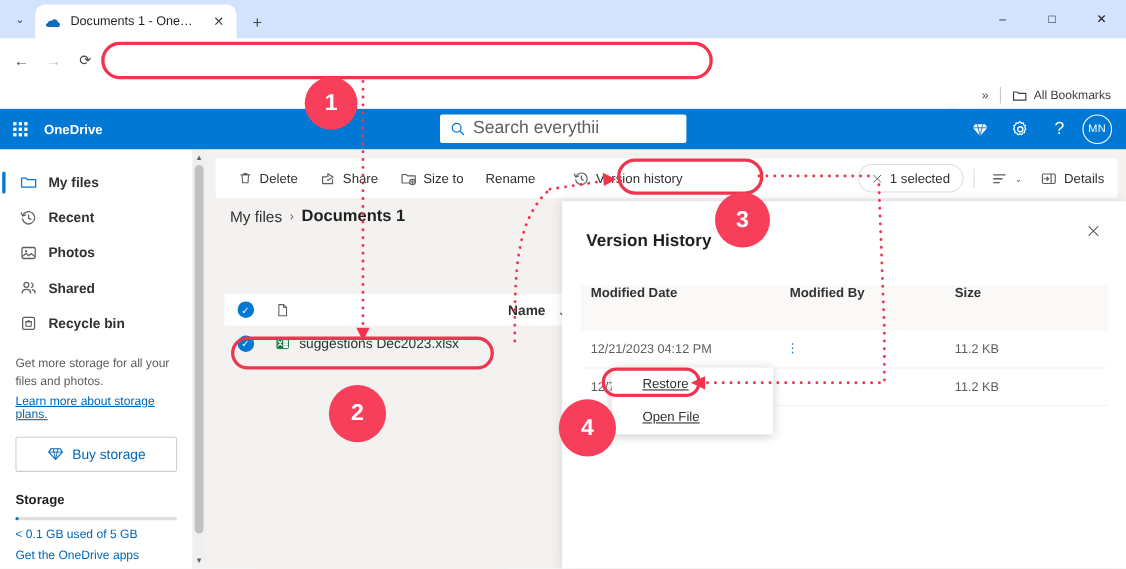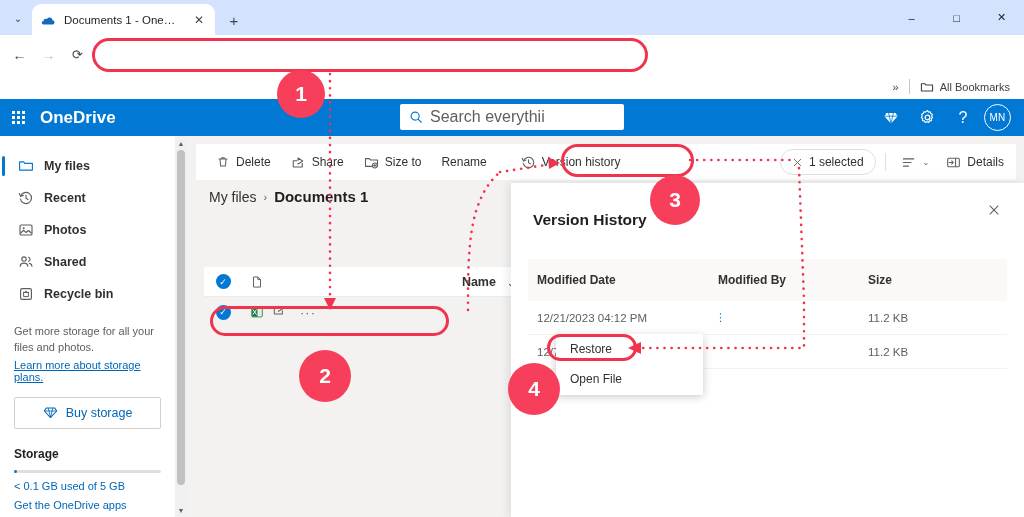--- a/index.html
+++ b/index.html
@@ -103,21 +103,21 @@
   .od-header {
     position: absolute; left: 0; top: 99px; width: 1024px; height: 37px;
     background: #0078d4; display: flex; align-items: center;
   }
   .waffle {
     width: 14px; height: 14px; margin-left: 12px; margin-right: 14px;
     display: grid; grid-template-columns: repeat(3, 3px);
     grid-template-rows: repeat(3, 3px); gap: 2px;
   }
   .waffle i { background: #ffffff; display: block; width: 3px; height: 3px; }
-  .od-brand { color: #ffffff; font-size: 17px; font-weight: 600; }
+  .od-brand { color: #ffffff; font-size: 12px; font-weight: 600; }
   .od-search {
     position: absolute; left: 400px; top: 104px; width: 224px; height: 26px;
     background: #ffffff; border-radius: 2px; display: flex;
     align-items: center; padding: 0 9px; gap: 7px; overflow: hidden;
   }
   .od-search-ph { font-size: 16px; color: #605e5c; white-space: nowrap; }
   .od-right { position: absolute; right: 8px; top: 99px; height: 37px; display: flex; align-items: center; gap: 6px; }
   .od-icon-btn {
     width: 30px; height: 30px; display: flex; align-items: center;
     justify-content: center; color: #ffffff; font-size: 14px;
@@ -215,34 +215,34 @@
   .fl-actions { display: flex; align-items: center; gap: 14px; padding-right: 14px; color: #605e5c; }
 
   
   .vh-panel {
     position: absolute; left: 511px; top: 183px; width: 513px; height: 334px;
     background: #ffffff; box-shadow: -2px 0 10px rgba(0,0,0,.10);
   }
   .vh-title { position: absolute; left: 22px; top: 28px; font-size: 15.5px; font-weight: 700; color: #201f1e; }
   .vh-close { position: absolute; right: 18px; top: 15px; width: 24px; height: 24px; display: flex; align-items: center; justify-content: center; color: #605e5c; font-size: 13px; }
   .vh-table { position: absolute; left: 17px; top: 76px; width: 479px; }
-  .vh-thead { height: 42px; background: #faf9f8; display: flex; align-items: center; }
+  .vh-thead { height: 42px; background: #faf9f8; display: flex; }
   .vh-th { font-size: 12px; font-weight: 700; color: #323130; }
   .vh-c1 { width: 190px; padding-left: 9px; }
   .vh-c2 { width: 150px; }
   .vh-c3 { width: 120px; }
   .vh-row { height: 34px; display: flex; align-items: center; border-bottom: 1px solid #f3f2f1; }
   .vh-td { font-size: 11.5px; color: #605e5c; }
   .vh-kebab { position: absolute; left: 187px; color: #0078d4; font-size: 11px; line-height: 1; }
 
   .ctx-menu {
     position: absolute; left: 556px; top: 334px; width: 147px; height: 61px;
     background: #ffffff; box-shadow: 0 1.6px 9px rgba(0,0,0,.22);
   }
-  .ctx-item { height: 30px; display: flex; align-items: center; padding-left: 14px; font-size: 12px; color: #323130; }
+  .ctx-item { height: 30px; display: flex; align-items: center; padding-left: 28px; font-size: 12px; color: #323130; text-decoration: underline; }
 
   
   .anno-circle {
     position: absolute; border-radius: 50%; background: #f73e5a;
     color: #ffffff; display: flex; align-items: center; justify-content: center;
     font-size: 21px; font-weight: 700; z-index: 40;
   }
   .hl-ellipse {
     position: absolute; border: 3.5px solid #f1344d; border-radius: 999px;
     z-index: 35; pointer-events: none;
@@ -596,20 +596,21 @@
             <span class="chk">✓</span>
           </span>
           <span class="fl-ic">
             <svg width="14" height="14" viewBox="0 0 16 16">
                 <rect x="2" y="2.4" width="12" height="11.2" rx="1" fill="#fff" stroke="#107c41" stroke-width="1"></rect>
                 <rect x="2.4" y="2.8" width="6.2" height="10.4" fill="#107c41"></rect>
                 <path d="M3.6 5.6l3.6 5M7.2 5.6l-3.6 5" stroke="#fff" stroke-width="1.1" stroke-linecap="round"></path>
                 <path d="M9.4 5.6h4M9.4 8h4M9.4 10.4h4" stroke="#a4d4b4" stroke-width=".9"></path>
               </svg>
           </span>
+          <span class="fl-name">suggestions Dec2023.xlsx</span>
           <span class="fl-actions">
             <span>
               <svg width="14" height="14" viewBox="0 0 16 16">
                   <path d="M2.6 12.6V6.4h3.8M2.6 12.6h9.2V8.6" fill="none" stroke="#605e5c" stroke-width="1.15" stroke-linejoin="round"></path>
                   <path d="M7.4 6.4V3.6l4.8 3-4.8 3V8.6" fill="none" stroke="#605e5c" stroke-width="1.15" stroke-linejoin="round"></path>
                 </svg>
             </span>
             <span style="font-size:13px;letter-spacing:1px;">···</span>
           </span>
         </div>

